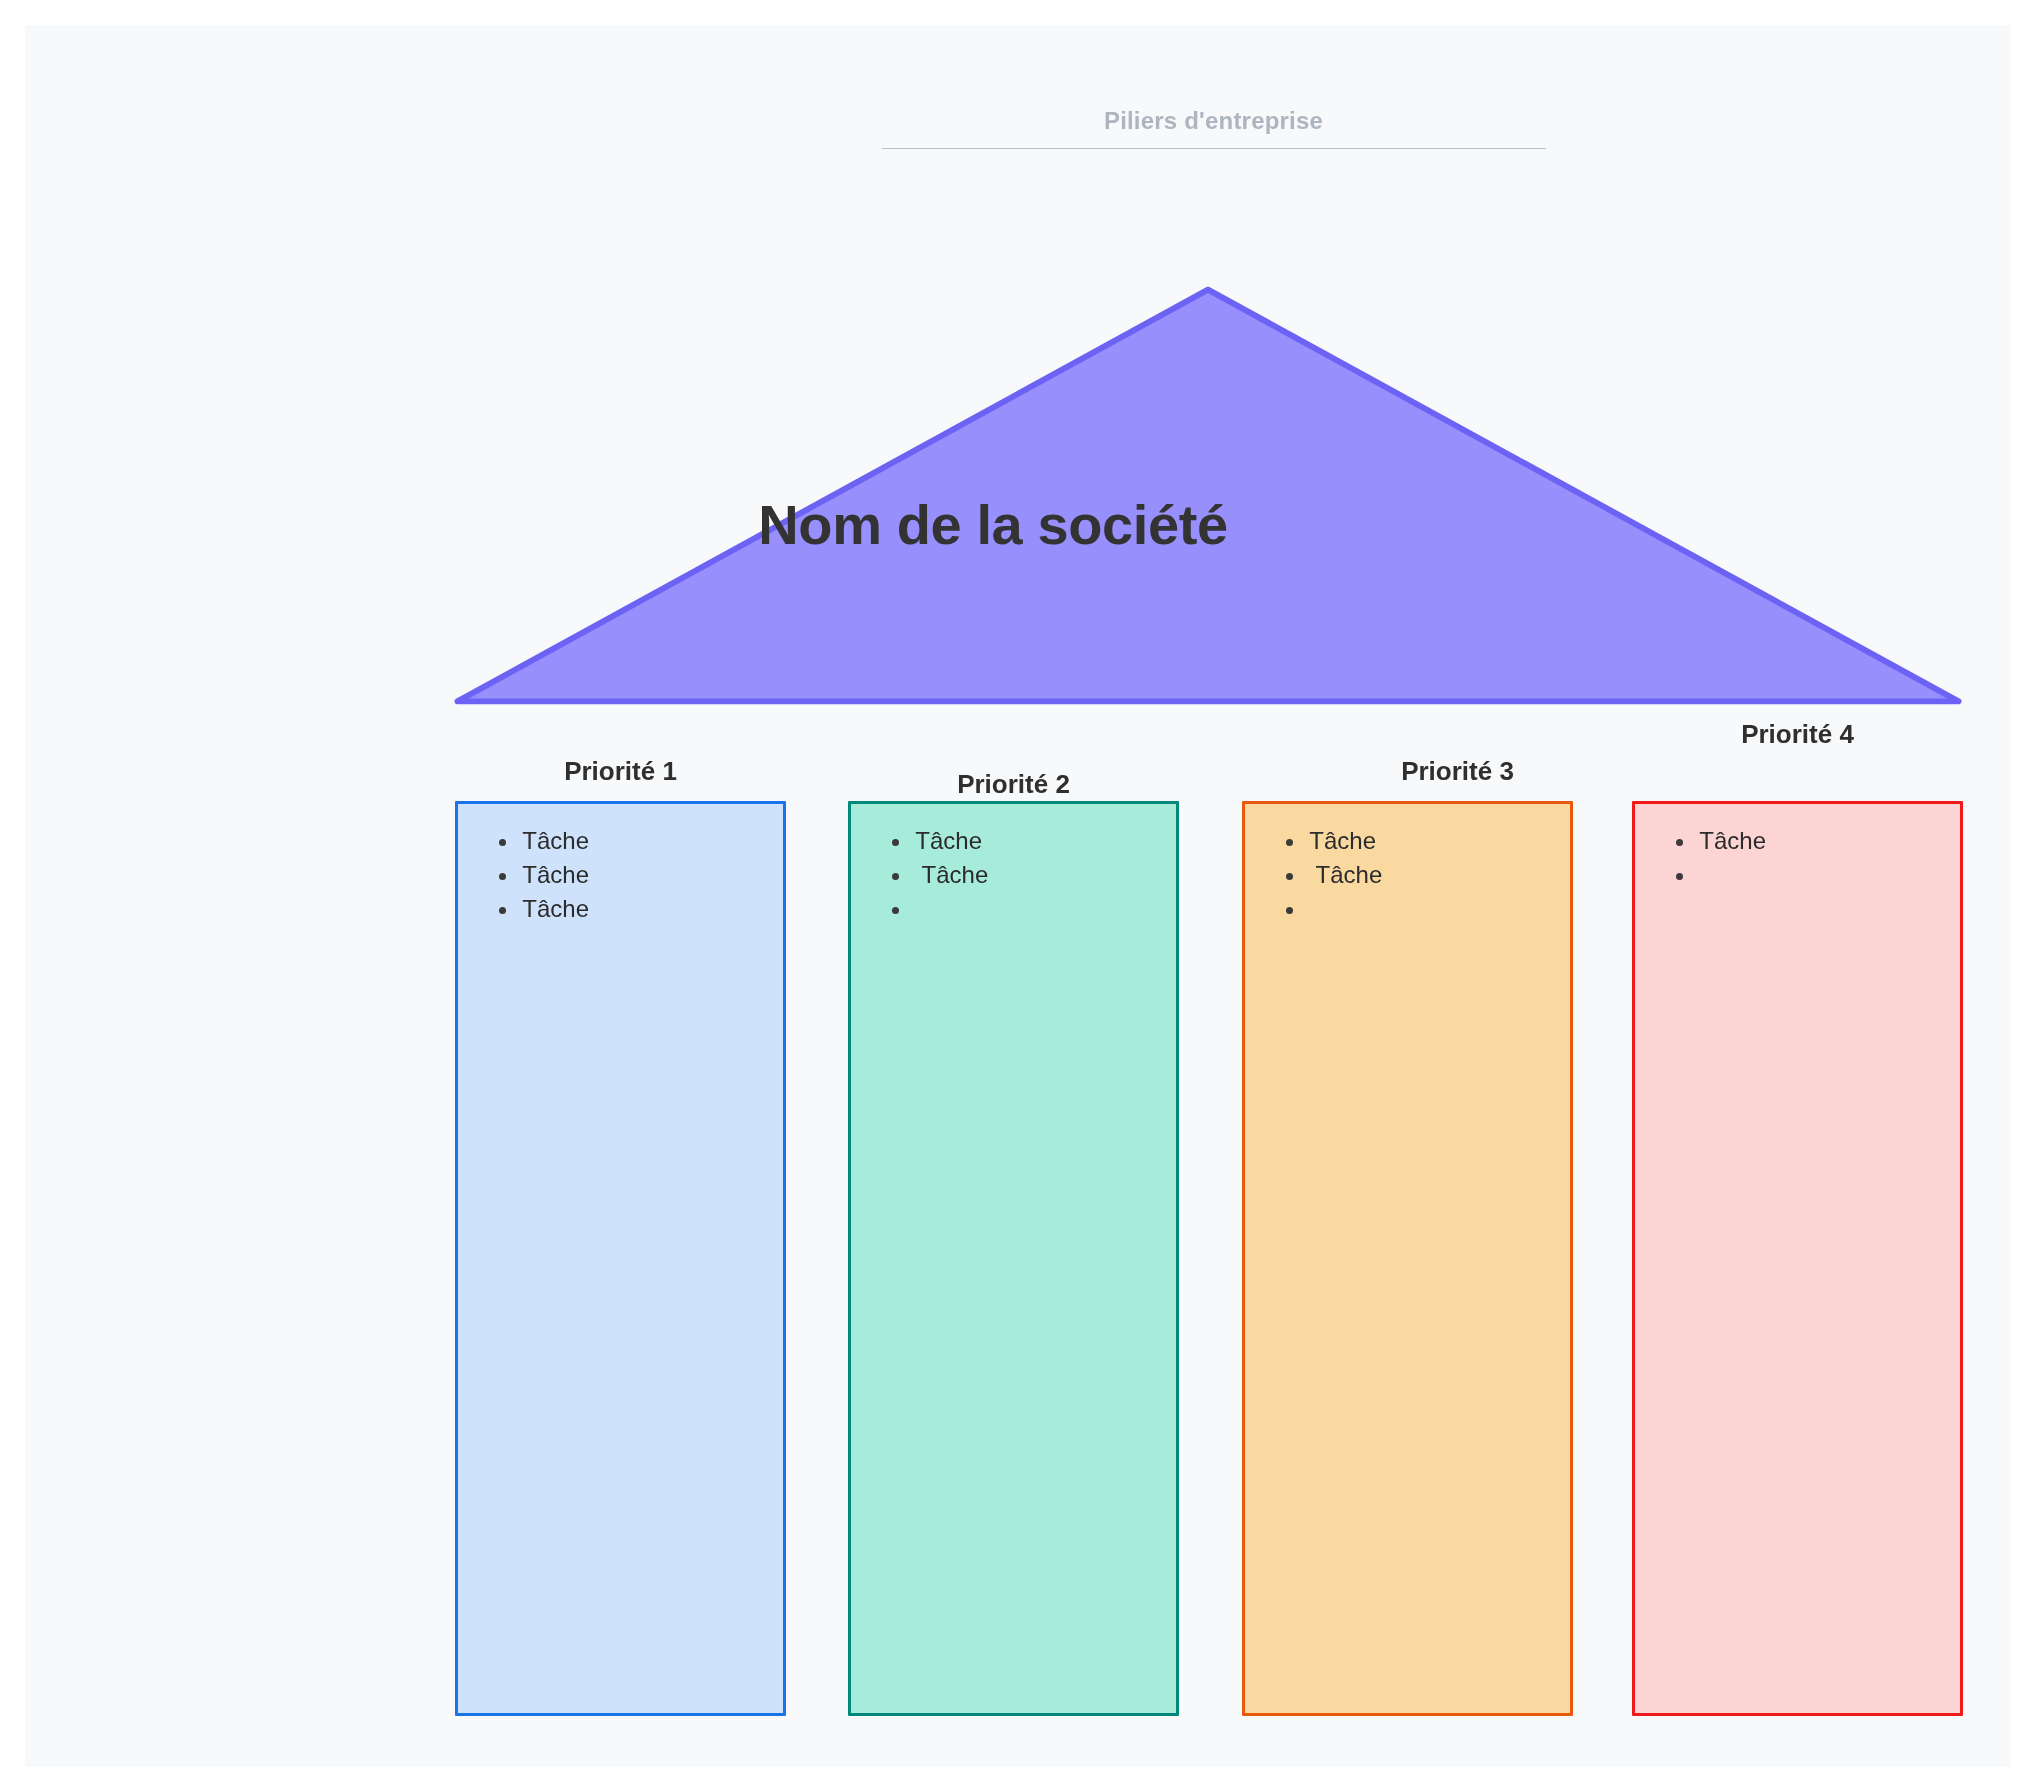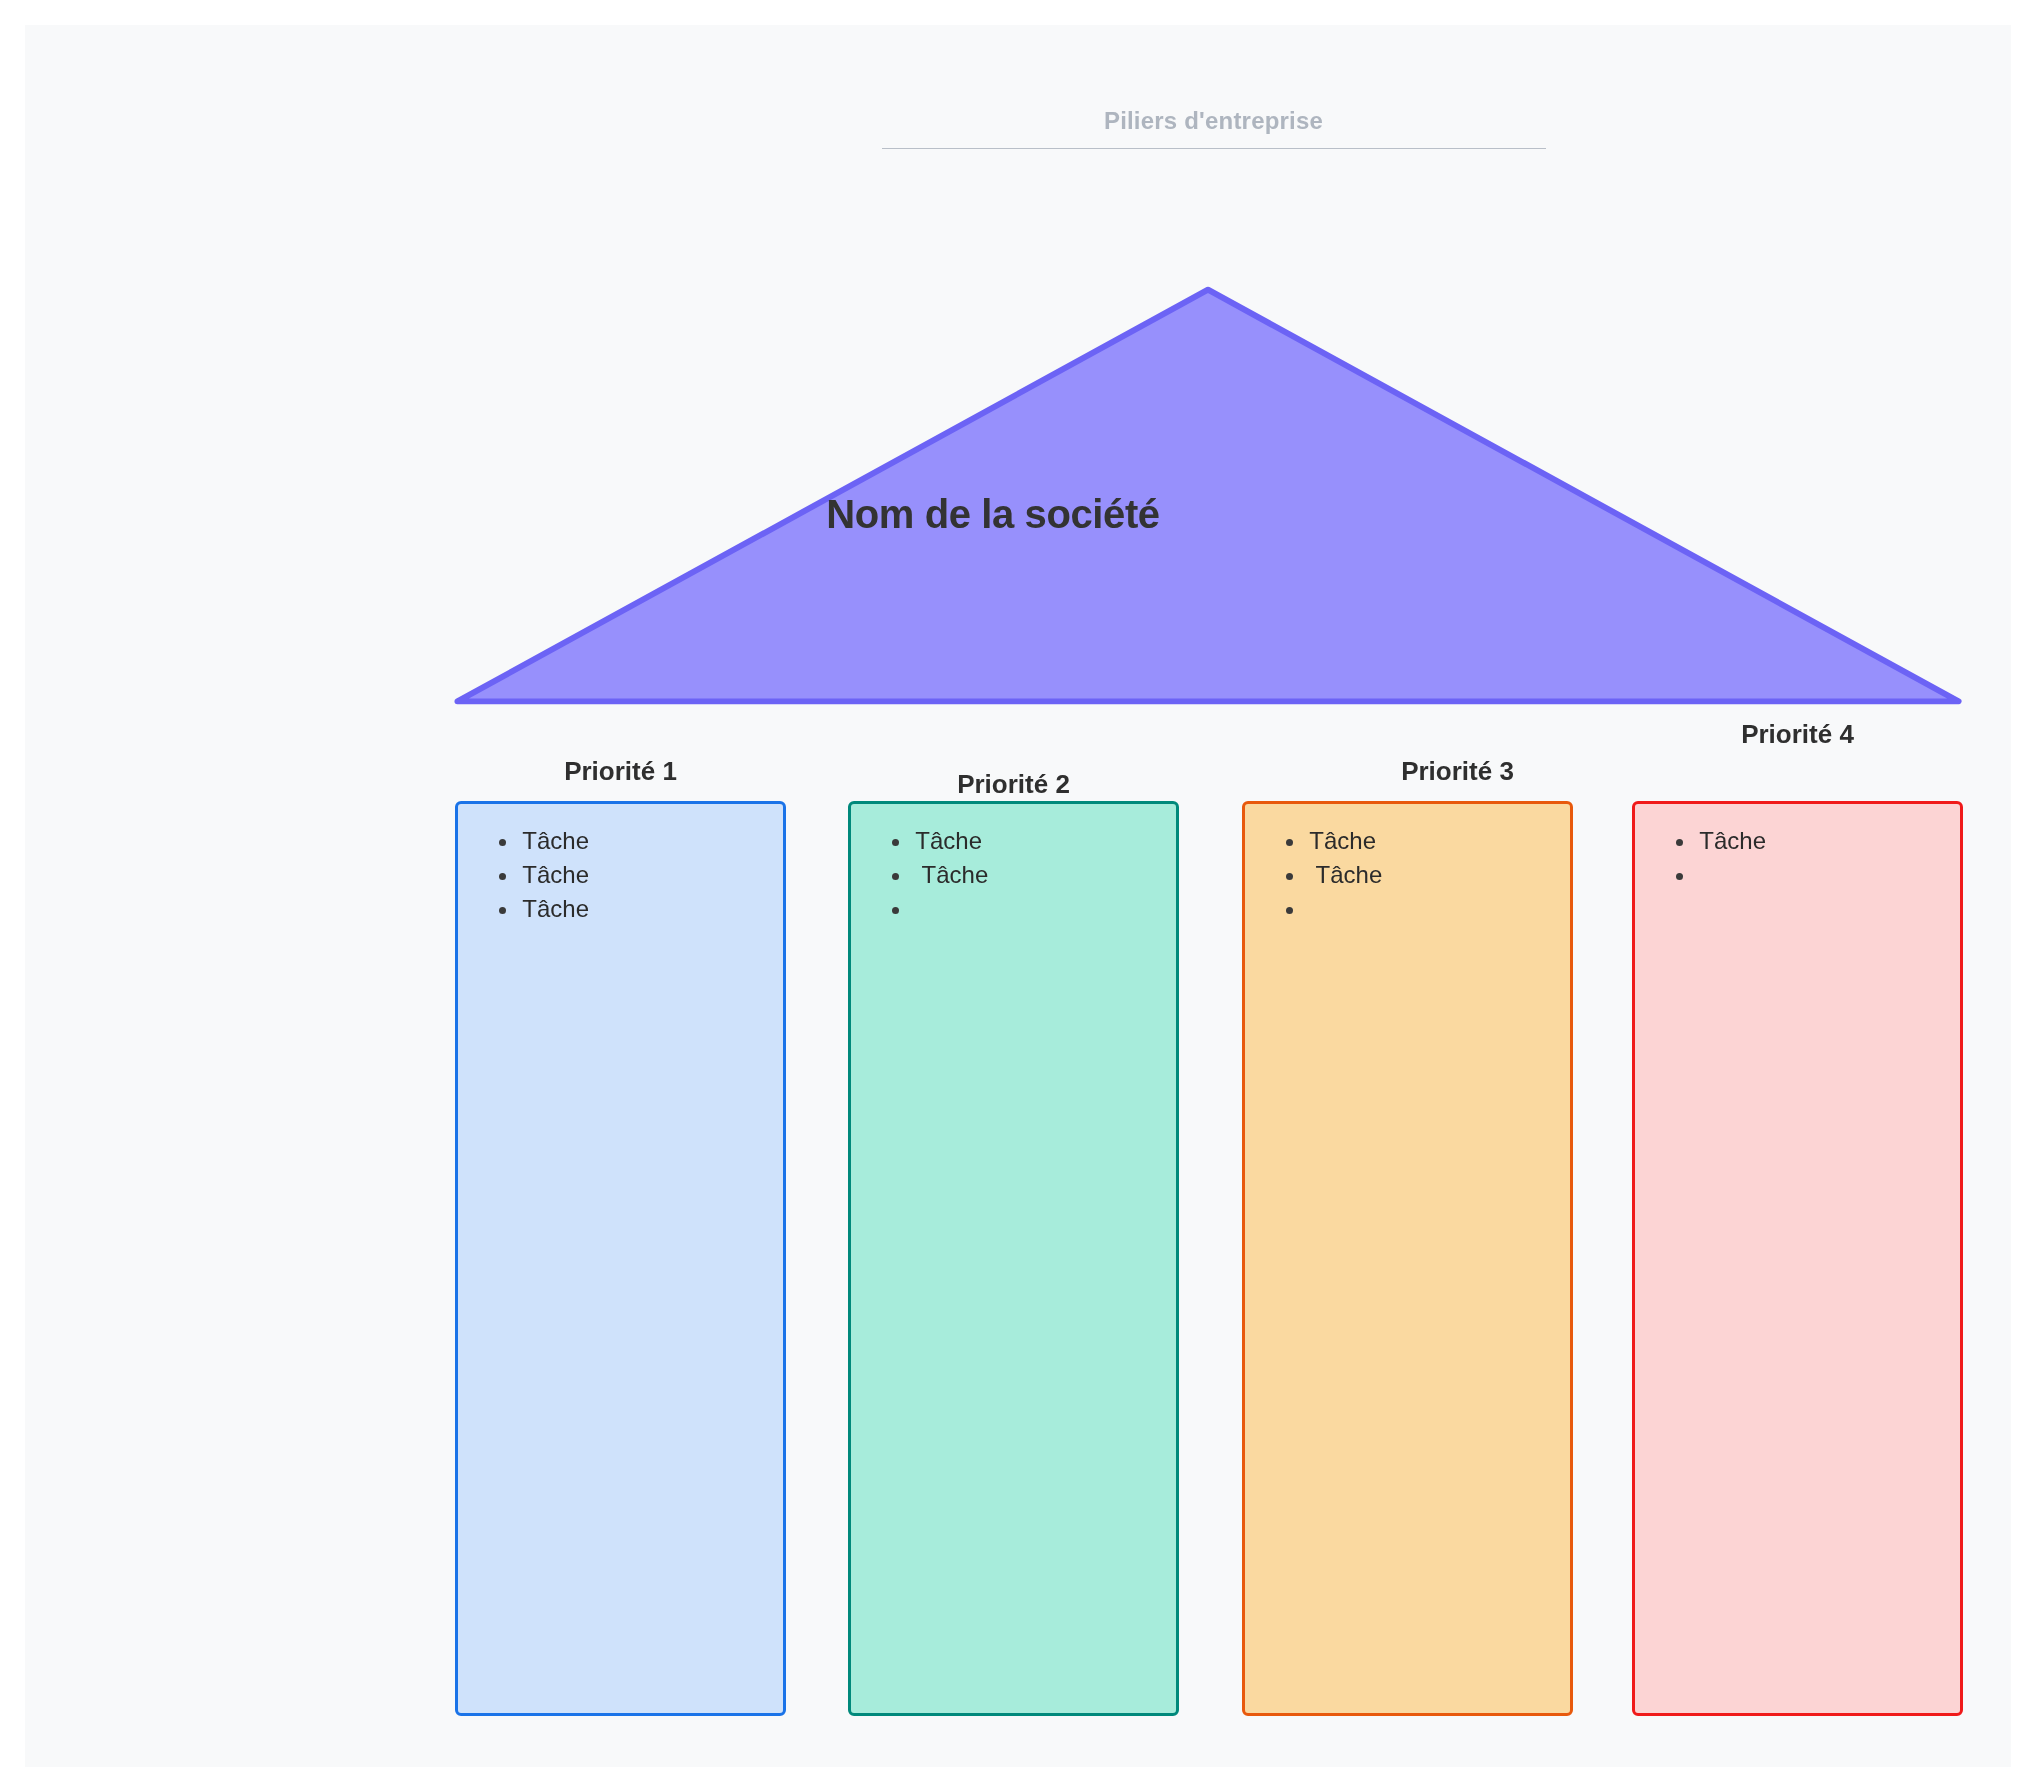--- a/index.html
+++ b/index.html
@@ -68,21 +68,21 @@
     width: 1534px;
     height: 449px;
   }
   #roof-svg { display: block; }
   #roof-label {
     position: absolute;
     left: 0;
     top: 492px;
     width: 1986px;
     text-align: center;
-    font-size: 40px;
+    font-size: 56px;
     font-weight: bold;
     color: #333333;
     letter-spacing: -0.4px;
     white-space: nowrap;
   }
 
   
   .pillar-head {
     position: absolute;
     font-size: 26px;
@@ -91,21 +91,21 @@
     text-align: center;
     width: 331px;
     line-height: 34px;
     white-space: nowrap;
   }
   .pillar-box {
     position: absolute;
     top: 801px;
     width: 331px;
     height: 915px;
-    border-radius: 6px;
+    border-radius: 1px;
     box-sizing: border-box;
     border-width: 3.4px;
     border-style: solid;
     padding: 20.3px 15.3px 15.3px 15.3px;
   }
   .task-list {
     margin: 0;
     padding: 0;
     list-style: none;
   }

